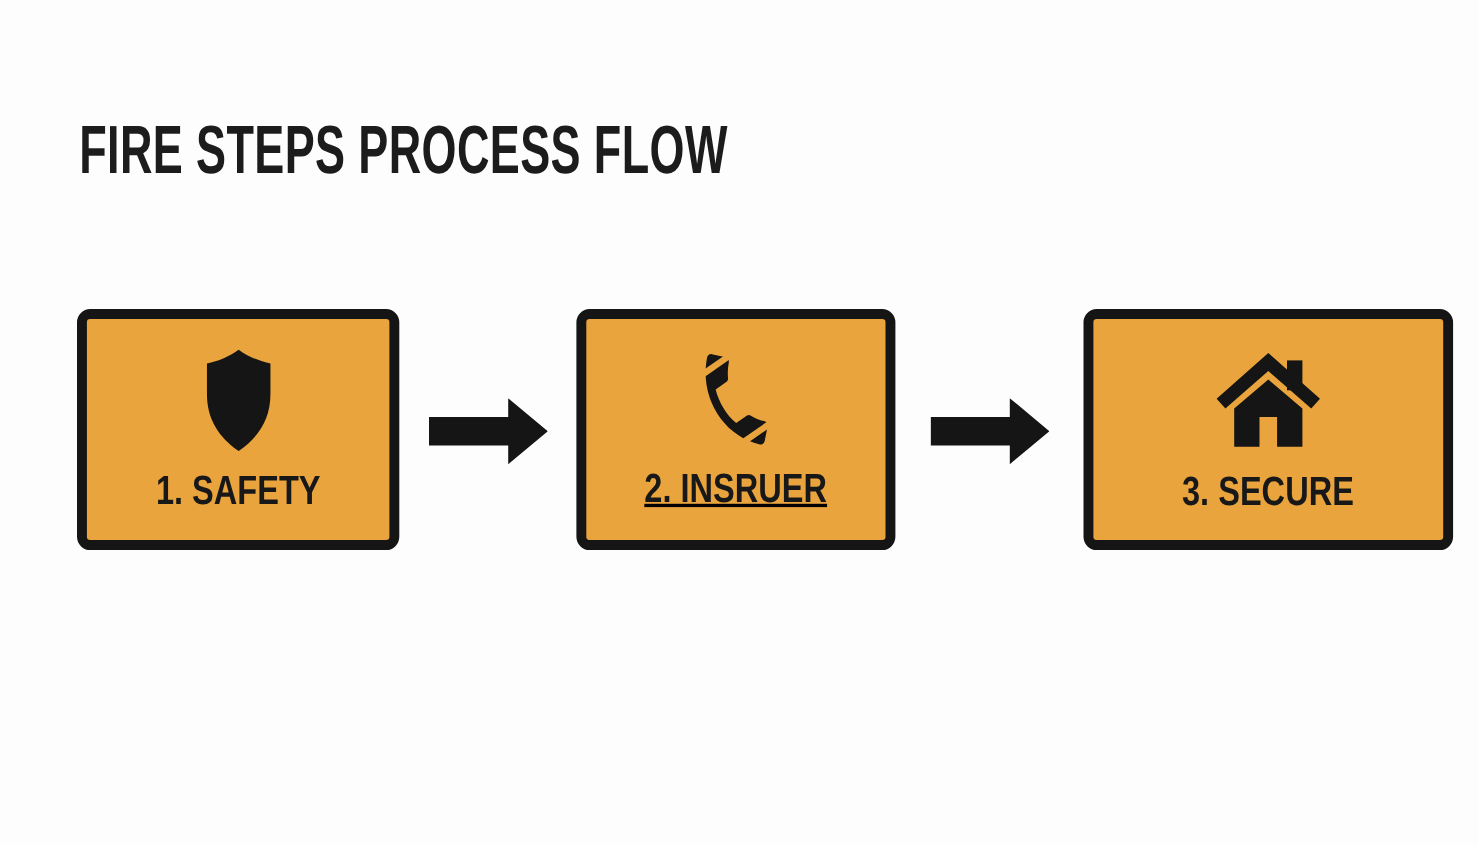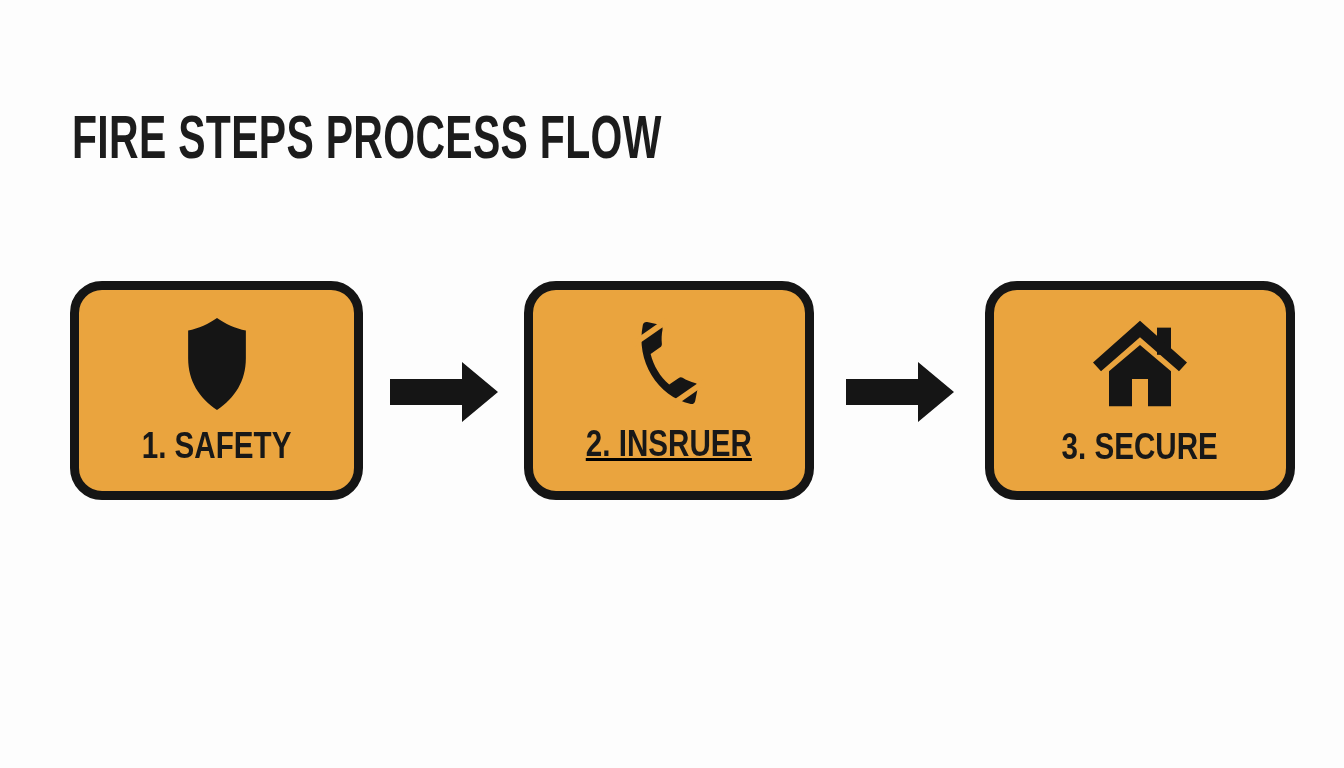--- a/index.html
+++ b/index.html
@@ -19,26 +19,26 @@
     position:absolute;left:72px;top:106px;
     font-size:62px;font-weight:700;line-height:1;
     color:var(--title-text);white-space:nowrap;
     transform:scaleX(0.66);transform-origin:left top;
     letter-spacing:0.5px;
   }
   .step-box{
     position:absolute;top:281px;height:219px;box-sizing:border-box;
     background:var(--box-fill);
     border:9px solid var(--outline);
-    border-radius:32px;
+    border-radius:12px;
     display:flex;flex-direction:column;align-items:center;
   }
   .step-box.b1{left:70px;width:293px;}
   .step-box.b2{left:524px;width:290px;text-decoration:underline;}
-  .step-box.b3{left:985px;width:310px;}
+  .step-box.b3{left:985px;width:336px;}
   .step-icon{margin-top:26px;display:block;}
   .icon-fill{fill:var(--outline);}
   .cut{stroke:var(--box-fill);stroke-width:1.5;stroke-linecap:butt;}
   .step-label{
     margin-top:15px;
     font-size:37px;font-weight:700;line-height:1;
     color:var(--label-text);white-space:nowrap;
     transform:scaleX(0.8);transform-origin:center top;
   }
   .connector{position:absolute;top:362px;width:108px;height:60px;}

